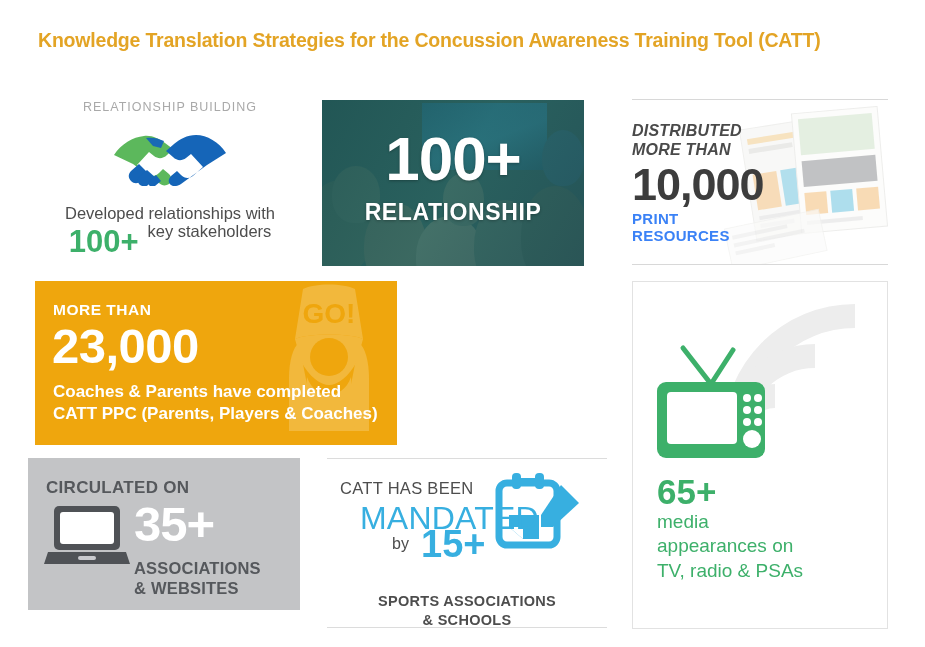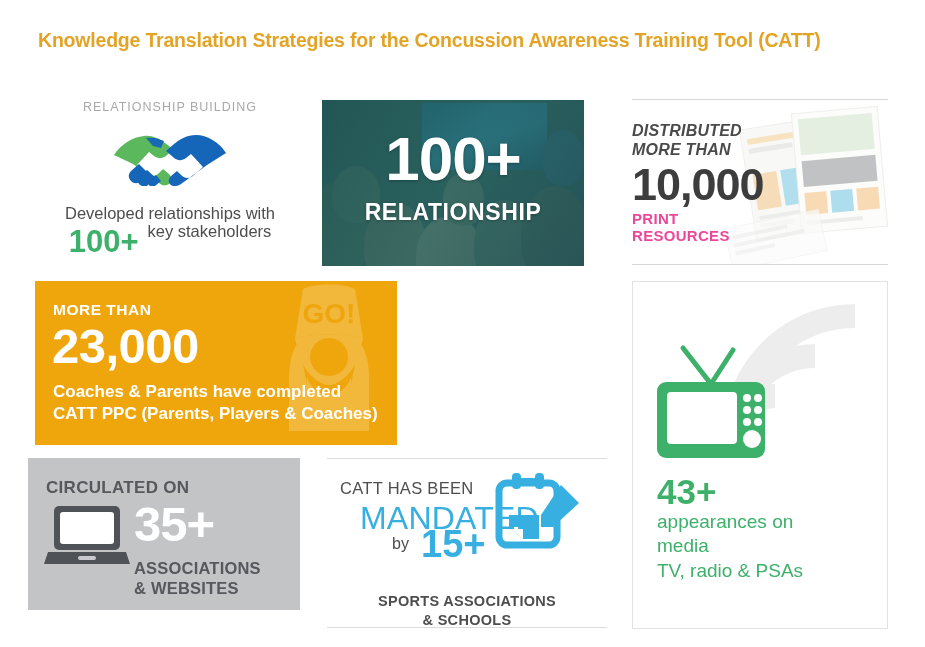--- a/index.html
+++ b/index.html
@@ -68,21 +68,21 @@
   .print-txt { position:absolute; left:0; top:22px; }
   .print-head {
     font-size:16px; font-weight:bold; font-style:italic; color:#4a4a4a;
     line-height:1.18; letter-spacing:.2px;
   }
   .print-num {
     font-size:45px; font-weight:bold; color:#3d3d3d; line-height:1.05;
     letter-spacing:-1px; margin-top:1px;
   }
   .print-sub {
-    font-size:15px; font-weight:bold; color:#ec4899; line-height:1.15;
+    font-size:15px; font-weight:bold; color:#3b82f6; line-height:1.15;
     letter-spacing:.3px; margin-top:2px;
   }
 
   
   .p-amber {
     position:absolute; left:35px; top:281px; width:362px; height:164px;
     background:#EFA60D; overflow:hidden;
   }
   .amber-icon { position:absolute; right:16px; top:0px; opacity:.30; }
   .amber-more {
@@ -291,24 +291,24 @@
       <rect x="2" y="38" width="108" height="76" rx="9" fill="#3DB06A"></rect>
       <rect x="12" y="48" width="70" height="52" rx="4" fill="#ffffff"></rect>
       <circle cx="92" cy="54" r="4" fill="#ffffff"></circle>
       <circle cx="103" cy="54" r="4" fill="#ffffff"></circle>
       <circle cx="92" cy="66" r="4" fill="#ffffff"></circle>
       <circle cx="103" cy="66" r="4" fill="#ffffff"></circle>
       <circle cx="92" cy="78" r="4" fill="#ffffff"></circle>
       <circle cx="103" cy="78" r="4" fill="#ffffff"></circle>
       <circle cx="97" cy="95" r="9" fill="#ffffff"></circle>
     </svg>
-    <div class="tv-num">43+</div>
+    <div class="tv-num">65+</div>
     <div class="tv-body">
+      <div>media</div>
       <div>appearances on</div>
-      <div>media</div>
       <div>TV, radio &amp; PSAs</div>
     </div>
   </div>
 
   <div class="p-gray">
     <div class="gray-head">CIRCULATED ON</div>
     <svg class="gray-laptop" width="86" height="62" viewBox="0 0 86 62">
       <rect x="10" y="2" width="66" height="44" rx="5" fill="#4f5256"></rect>
       <rect x="16" y="8" width="54" height="32" rx="3" fill="#ffffff"></rect>
       <path d="M4 48 L82 48 L86 60 L0 60 Z" fill="#4f5256"></path>

